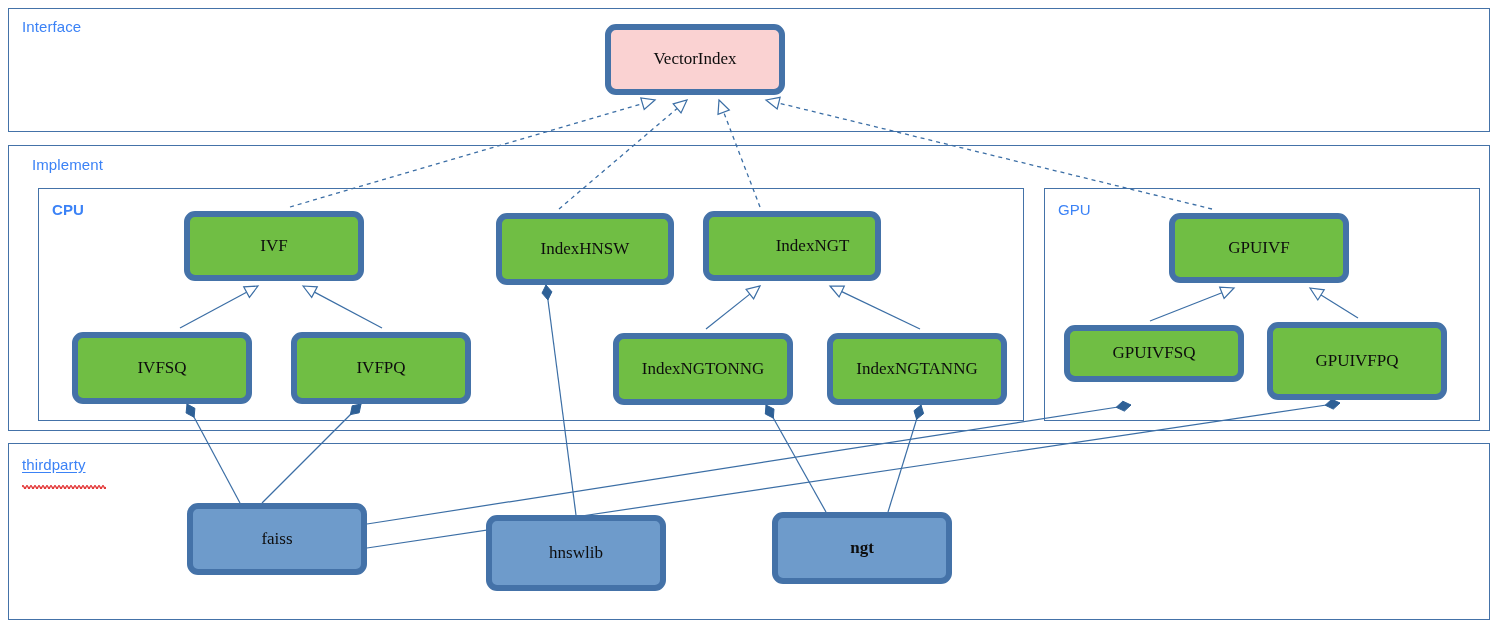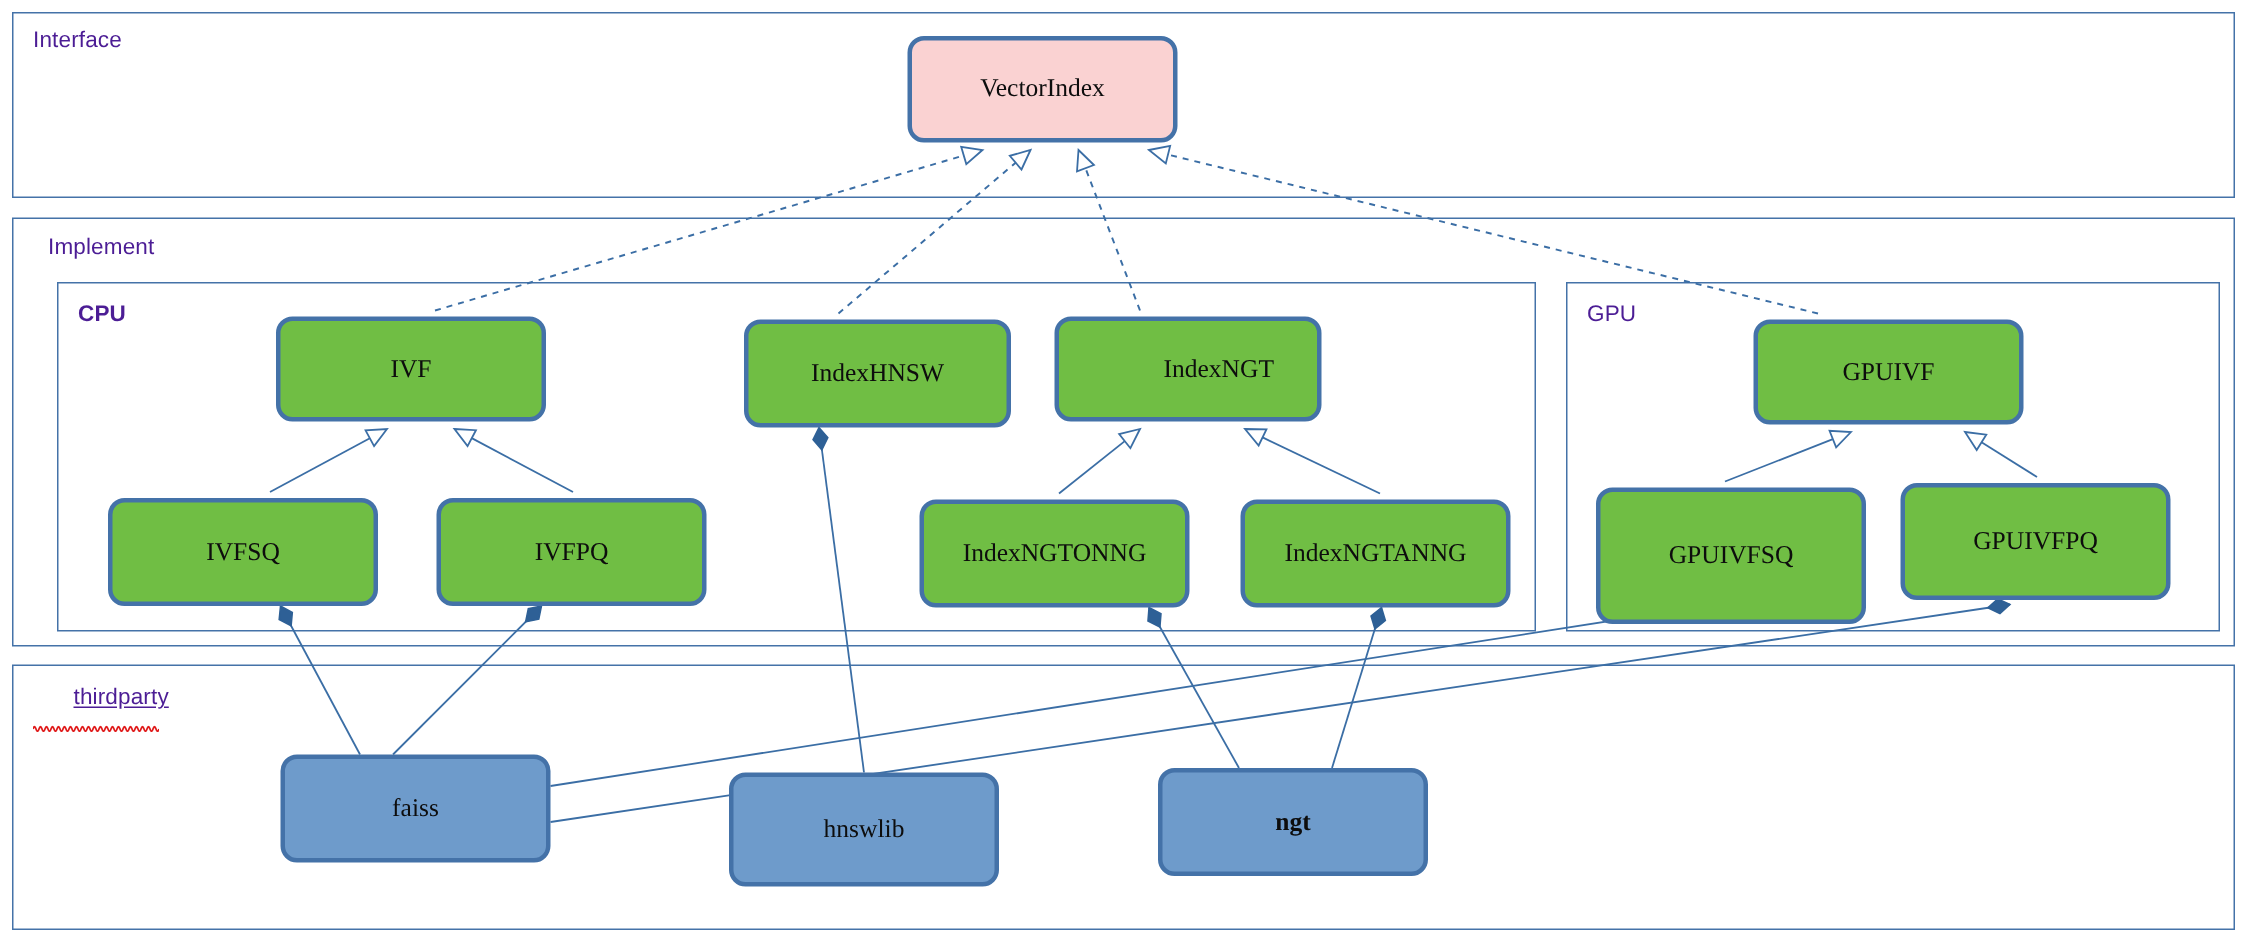--- a/index.html
+++ b/index.html
@@ -1,23 +1,23 @@
 <!DOCTYPE html>
 <html><head>
 <meta charset="utf-8">
 <style>
   html,body{margin:0;padding:0;background:#ffffff;}
   body{font-family:"Liberation Sans",sans-serif;}
   #stage{position:relative;width:1503px;height:628px;overflow:hidden;background:#fff;}
   #edges{position:absolute;left:0;top:0;width:1503px;height:628px;pointer-events:none;}
   .frame{position:absolute;box-sizing:border-box;border:1px solid #4472a8;background:transparent;}
-  .frame-label{position:absolute;font-family:"Liberation Sans",sans-serif;font-size:15px;color:#4c1d95;white-space:nowrap;letter-spacing:.1px;}
-  .frame-label.underlined{text-decoration:underline;text-underline-offset:2px;margin-left:27px;}
+  .frame-label{position:absolute;font-family:"Liberation Sans",sans-serif;font-size:15px;color:#3b82f6;white-space:nowrap;letter-spacing:.1px;}
+  .frame-label.underlined{text-decoration:underline;text-underline-offset:2px;}
   .spell{position:absolute;height:4px;}
-  .node{position:absolute;box-sizing:border-box;border:3px solid #15803d;border-radius:11px;
+  .node{position:absolute;box-sizing:border-box;border:6px solid #15803d;border-radius:11px;
         display:flex;align-items:center;justify-content:center;text-align:center;
         font-family:"Liberation Serif",serif;font-size:17px;color:#0d0d0d;line-height:1.1;}
   .node.green{background:#70be44;}
   .node.blue{background:#6e9bcb;}
   .node.pink{background:#fad2d2;}
 </style>
 </head>
 <body>
 
 <div id="stage">
@@ -130,21 +130,21 @@
       </div>
       <div class="node green" style="left: 613px; top: 333px; width: 180px; height: 72px; border-color: rgb(68, 114, 168);">
         <span>IndexNGTONNG</span>
       </div>
       <div class="node green" style="left: 827px; top: 333px; width: 180px; height: 72px; border-color: rgb(68, 114, 168);">
         <span>IndexNGTANNG</span>
       </div>
       <div class="node green" style="left: 1169px; top: 213px; width: 180px; height: 70px; border-color: rgb(68, 114, 168);">
         <span>GPUIVF</span>
       </div>
-      <div class="node green" style="left: 1064px; top: 325px; width: 180px; height: 91px; border-color: rgb(68, 114, 168);">
+      <div class="node green" style="left: 1064px; top: 325px; width: 180px; height: 57px; border-color: rgb(68, 114, 168);">
         <span>GPUIVFSQ</span>
       </div>
       <div class="node green" style="left: 1267px; top: 322px; width: 180px; height: 78px; border-color: rgb(68, 114, 168);">
         <span>GPUIVFPQ</span>
       </div>
       <div class="node blue" style="left: 187px; top: 503px; width: 180px; height: 72px; border-color: rgb(68, 114, 168);">
         <span>faiss</span>
       </div>
       <div class="node blue" style="left: 486px; top: 515px; width: 180px; height: 76px; border-color: rgb(68, 114, 168);">
         <span>hnswlib</span>

